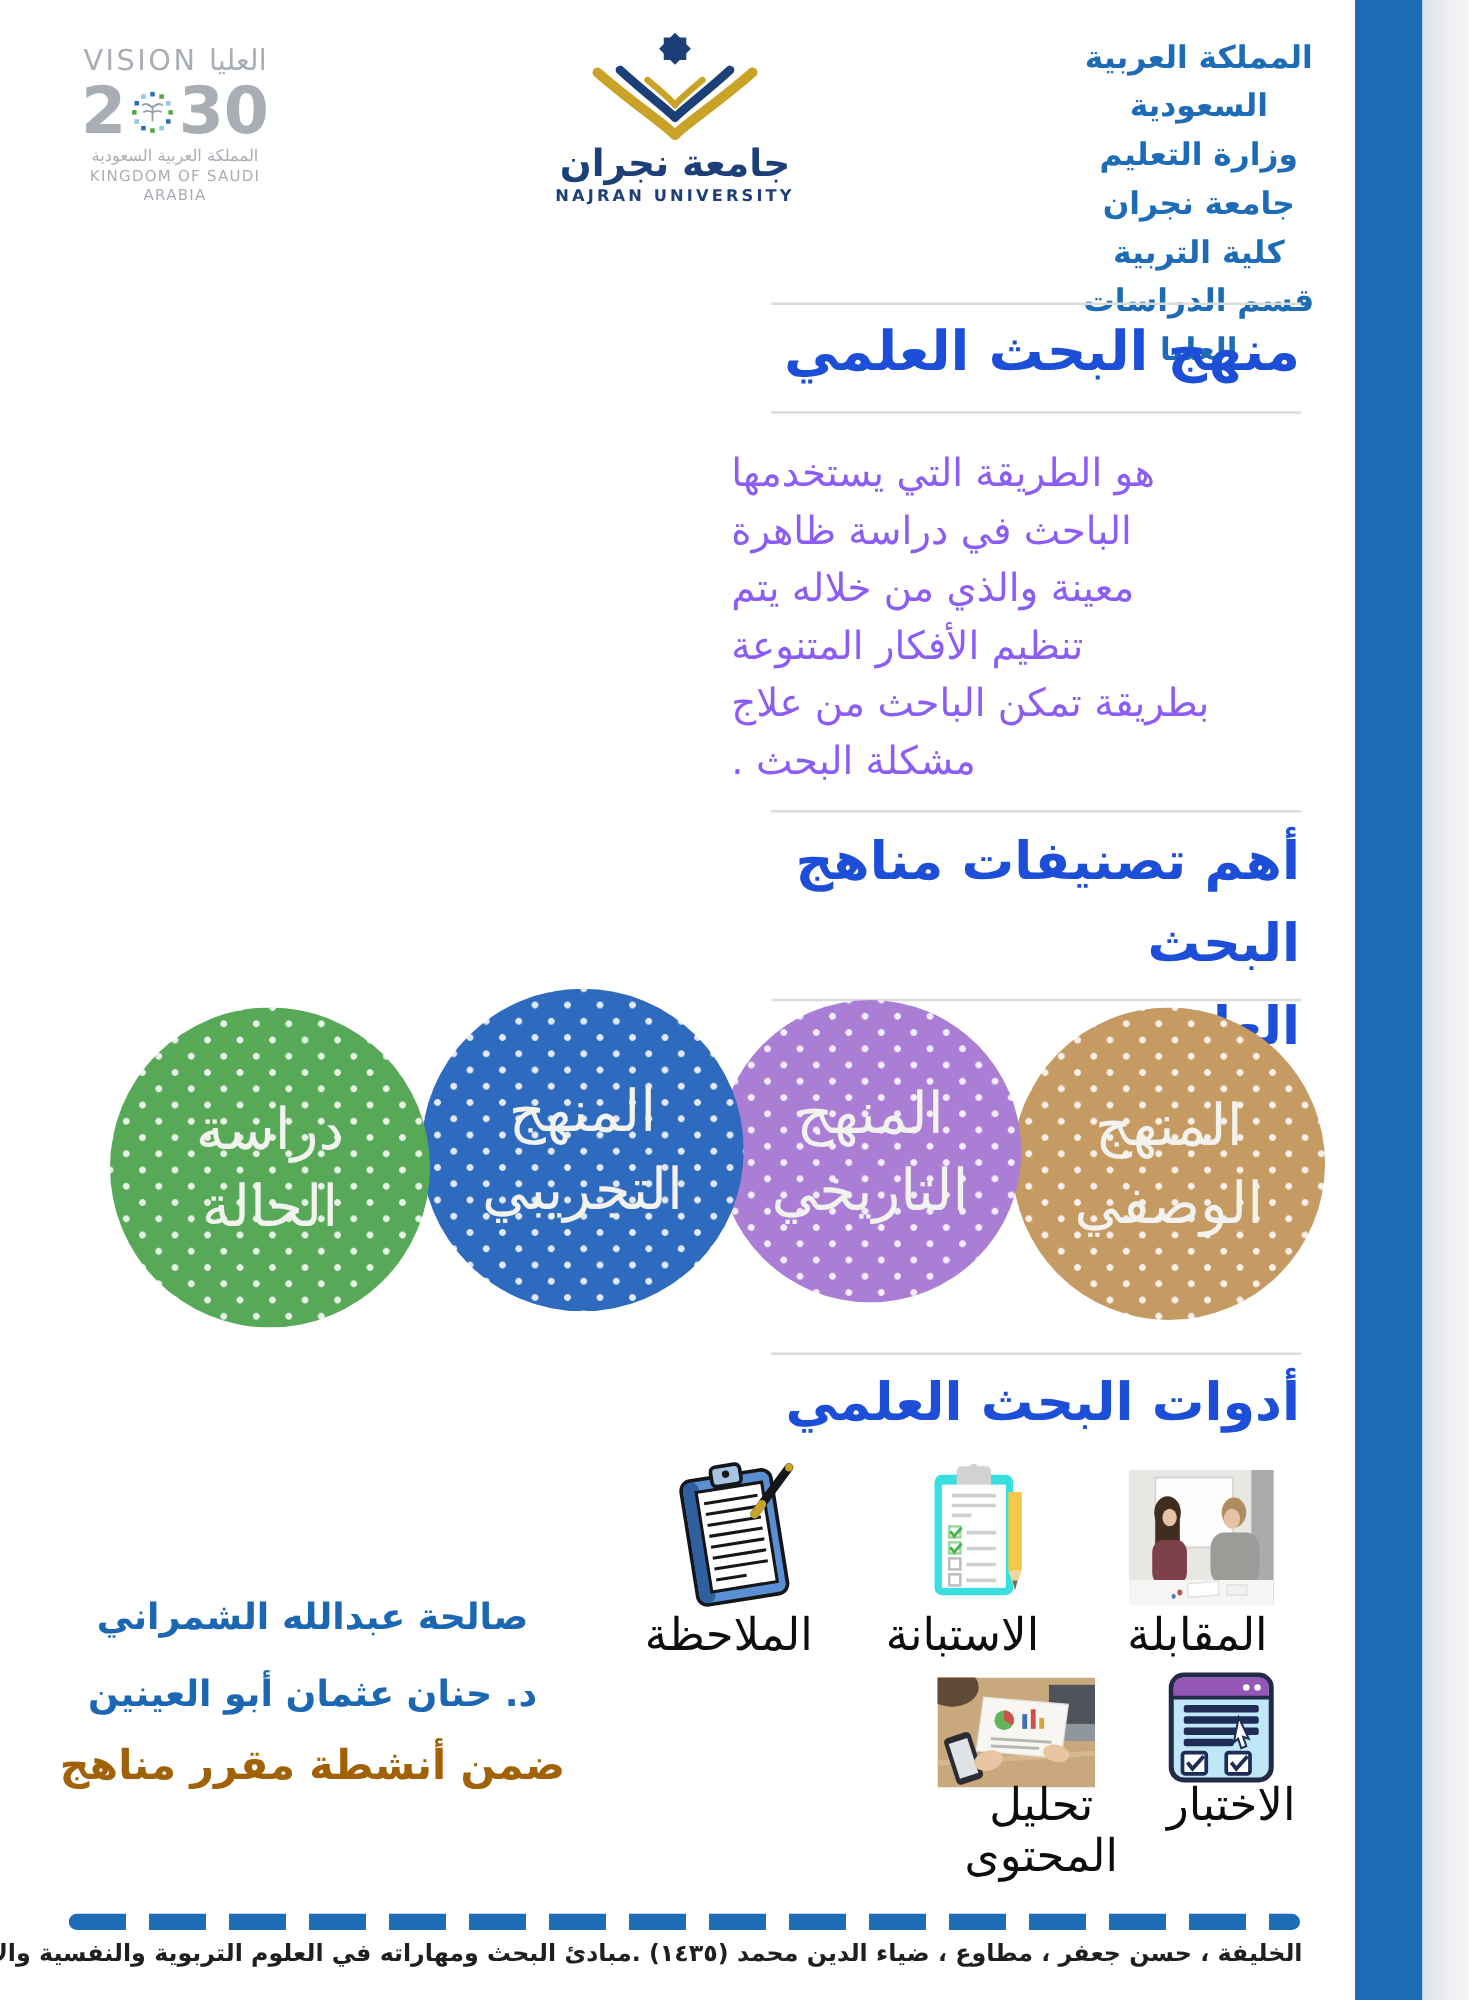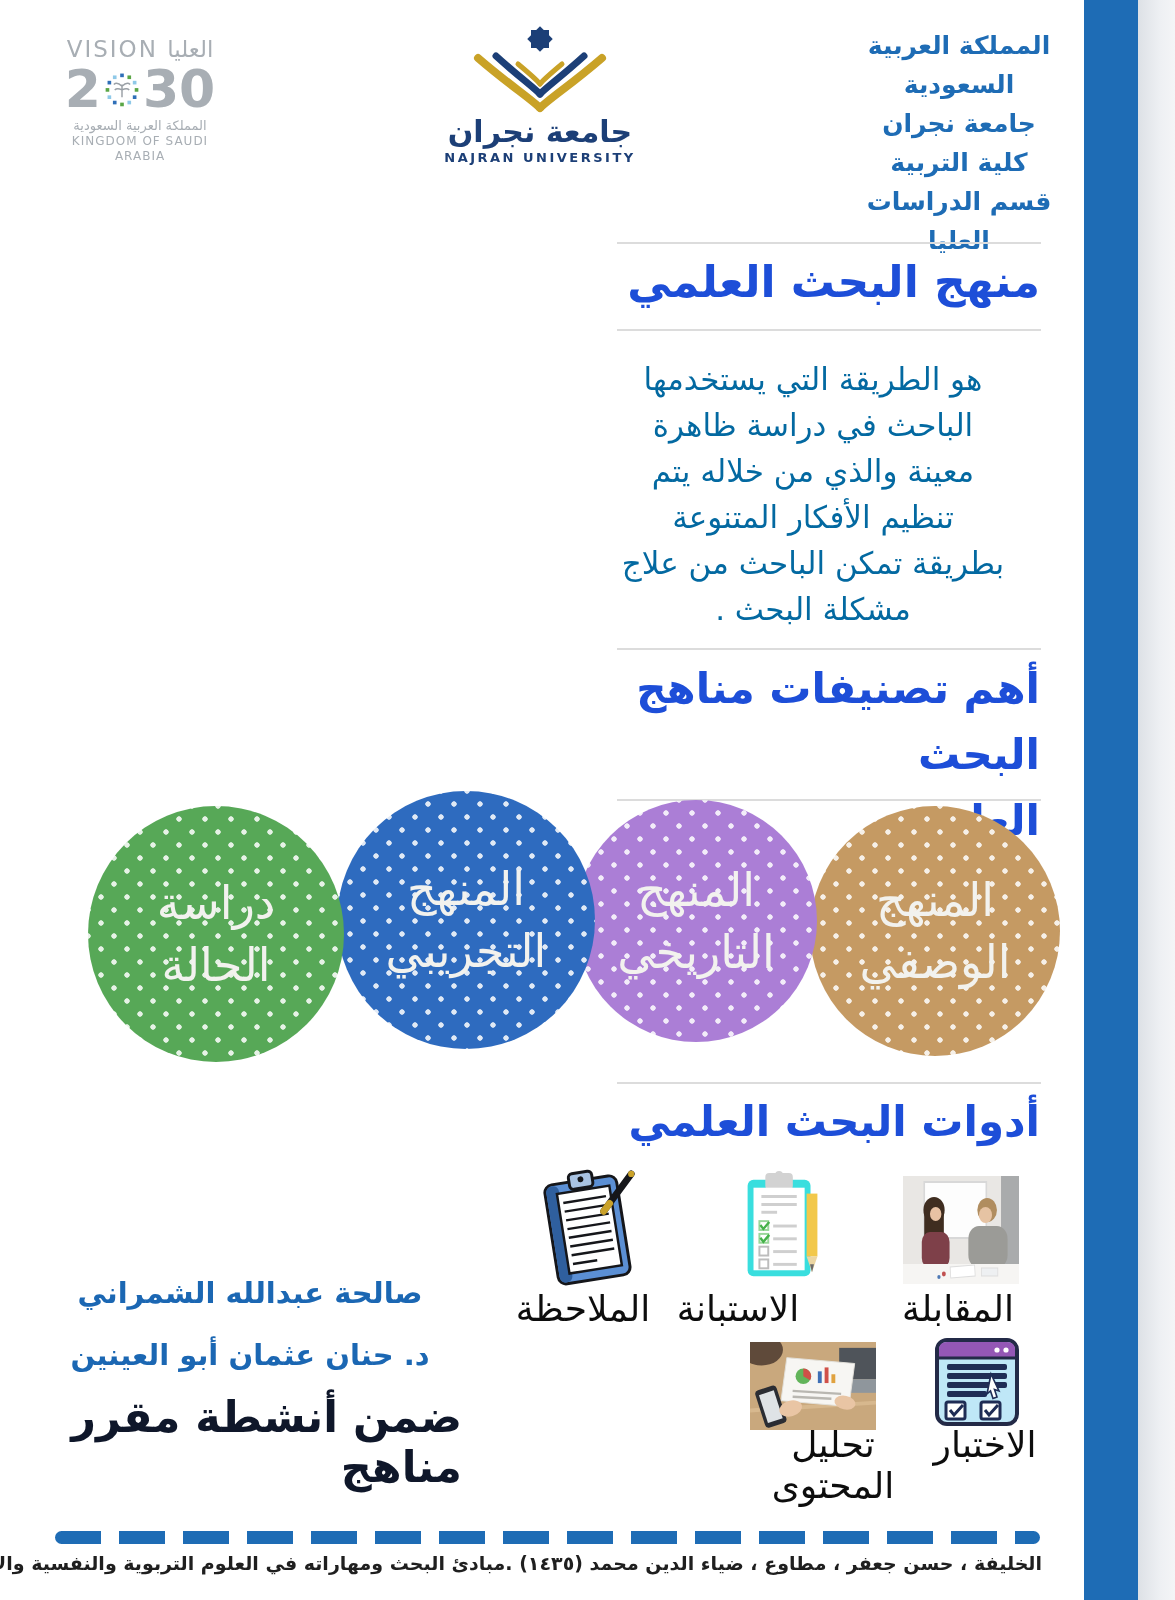--- a/index.html
+++ b/index.html
@@ -25,44 +25,44 @@
   .v-row3{font-size:13px;line-height:16px;margin-top:2px;}
   .v-row4{font-size:12px;letter-spacing:1px;line-height:15px;}
   
   .hairline{left:617px;width:424px;height:2px;background:#dcdcdc;}
   
   .sec-title{direction:rtl;text-align:right;color:#1d4ed8;font-weight:bold;white-space:pre-line;}
   .t-main{left:540px;top:250px;width:500px;font-size:44px;line-height:64px;}
   .t-class{left:540px;top:656px;width:500px;font-size:42px;line-height:66px;}
   .t-tools{left:540px;top:1090px;width:500px;font-size:42px;line-height:64px;}
   
-  .definition{left:585px;top:356px;width:456px;direction:rtl;text-align:center;
-     color:#0369a1;font-size:31px;line-height:46px;font-weight:500;white-space:pre-line;}
+  .definition{left:585px;top:356px;width:456px;direction:rtl;text-align:left;
+     color:#8b5cf6;font-size:31px;line-height:46px;font-weight:500;white-space:pre-line;}
   
   .circle{border-radius:50%;display:flex;align-items:center;justify-content:center;text-align:center;
      color:#f2f2ee;font-size:46px;line-height:62px;white-space:pre-line;direction:rtl;
      background-image:radial-gradient(rgba(255,255,255,.85) 2.4px, rgba(255,255,255,0) 3px),
                       radial-gradient(rgba(255,255,255,.85) 2.4px, rgba(255,255,255,0) 3px);
      background-size:26px 26px;background-position:0 0,13px 13px;}
   .m-green {left:88px; top:806px;width:256px;height:256px;background-color:#57a857;z-index:40;}
   .m-blue  {left:337px;top:791px;width:258px;height:258px;background-color:#2e6bbf;z-index:30;}
   .m-purple{left:575px;top:800px;width:242px;height:242px;background-color:#ab7ed6;z-index:20;}
   .m-tan   {left:810px;top:806px;width:250px;height:250px;background-color:#c59a63;z-index:10;}
   
   .tool{text-align:center;}
   .tool-label{color:#0d0d0d;font-size:36px;font-weight:500;direction:rtl;}
   .lbl-interview{left:893px;top:1288px;width:130px;}
-  .lbl-survey{left:663px;top:1288px;width:150px;}
+  .lbl-survey{left:695px;top:1288px;width:150px;}
   .lbl-observe{left:508px;top:1288px;width:150px;}
   .lbl-test{left:925px;top:1424px;width:120px;}
   .lbl-content{left:730px;top:1424px;width:206px;}
   
   .credit{width:424px;text-align:center;direction:rtl;font-weight:bold;}
   .credit-blue{color:#1b67b3;font-size:29px;}
-  .credit-dark{color:#0f172a;font-size:43px;text-align:right;}
+  .credit-dark{color:#a16207;font-size:33px;}
   .c1{left:38px;top:1276px;}
   .c2{left:38px;top:1338px;}
   .c3{left:38px;top:1392px;}
   .c4{left:38px;top:1450px;}
   
   .dashes{left:55px;top:1531px;width:985px;height:13px;
      background:repeating-linear-gradient(90deg,#1e6cb5 0 46px,transparent 46px 64px);
      border-radius:7px;}
   
   .citation{left:8px;top:1552px;width:1034px;direction:rtl;text-align:right;white-space:nowrap;
@@ -71,20 +71,21 @@
 </head>
 <body>
 
 <div class="page">
 
   <div class="abs right-bar"></div>
   <div class="abs right-gutter"></div>
 
   <div class="abs org-block">
     <div>المملكة العربية السعودية</div>
+    <div>وزارة التعليم</div>
     <div>جامعة نجران</div>
     <div>كلية التربية</div>
     <div>قسم الدراسات العليا</div>
   </div>
 
   <div class="abs nu-logo">
     <svg width="190" height="92" viewBox="0 0 160 92">
       <rect x="71" y="6" width="18" height="18" fill="#1c3f77"></rect>
       <rect x="71" y="6" width="18" height="18" fill="#1c3f77" transform="rotate(45 80 15)"></rect>
       <path d="M18,34 C48,60 70,74 80,84" stroke="#c9a227" stroke-width="8" fill="none" stroke-linecap="round"></path>

